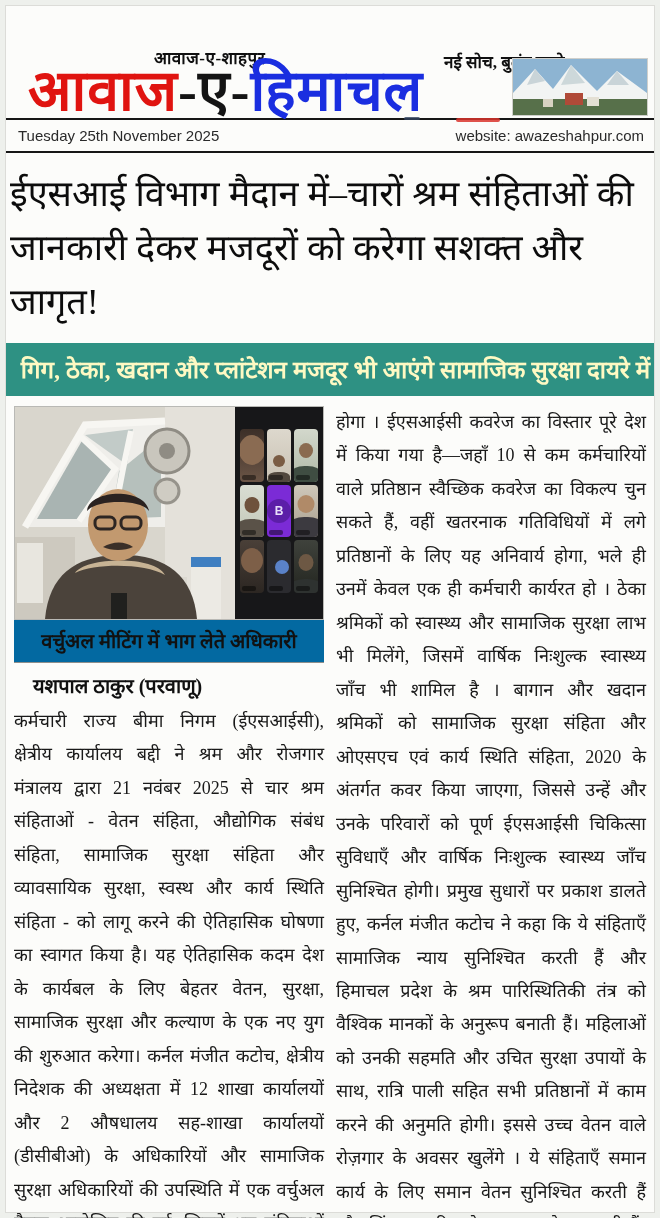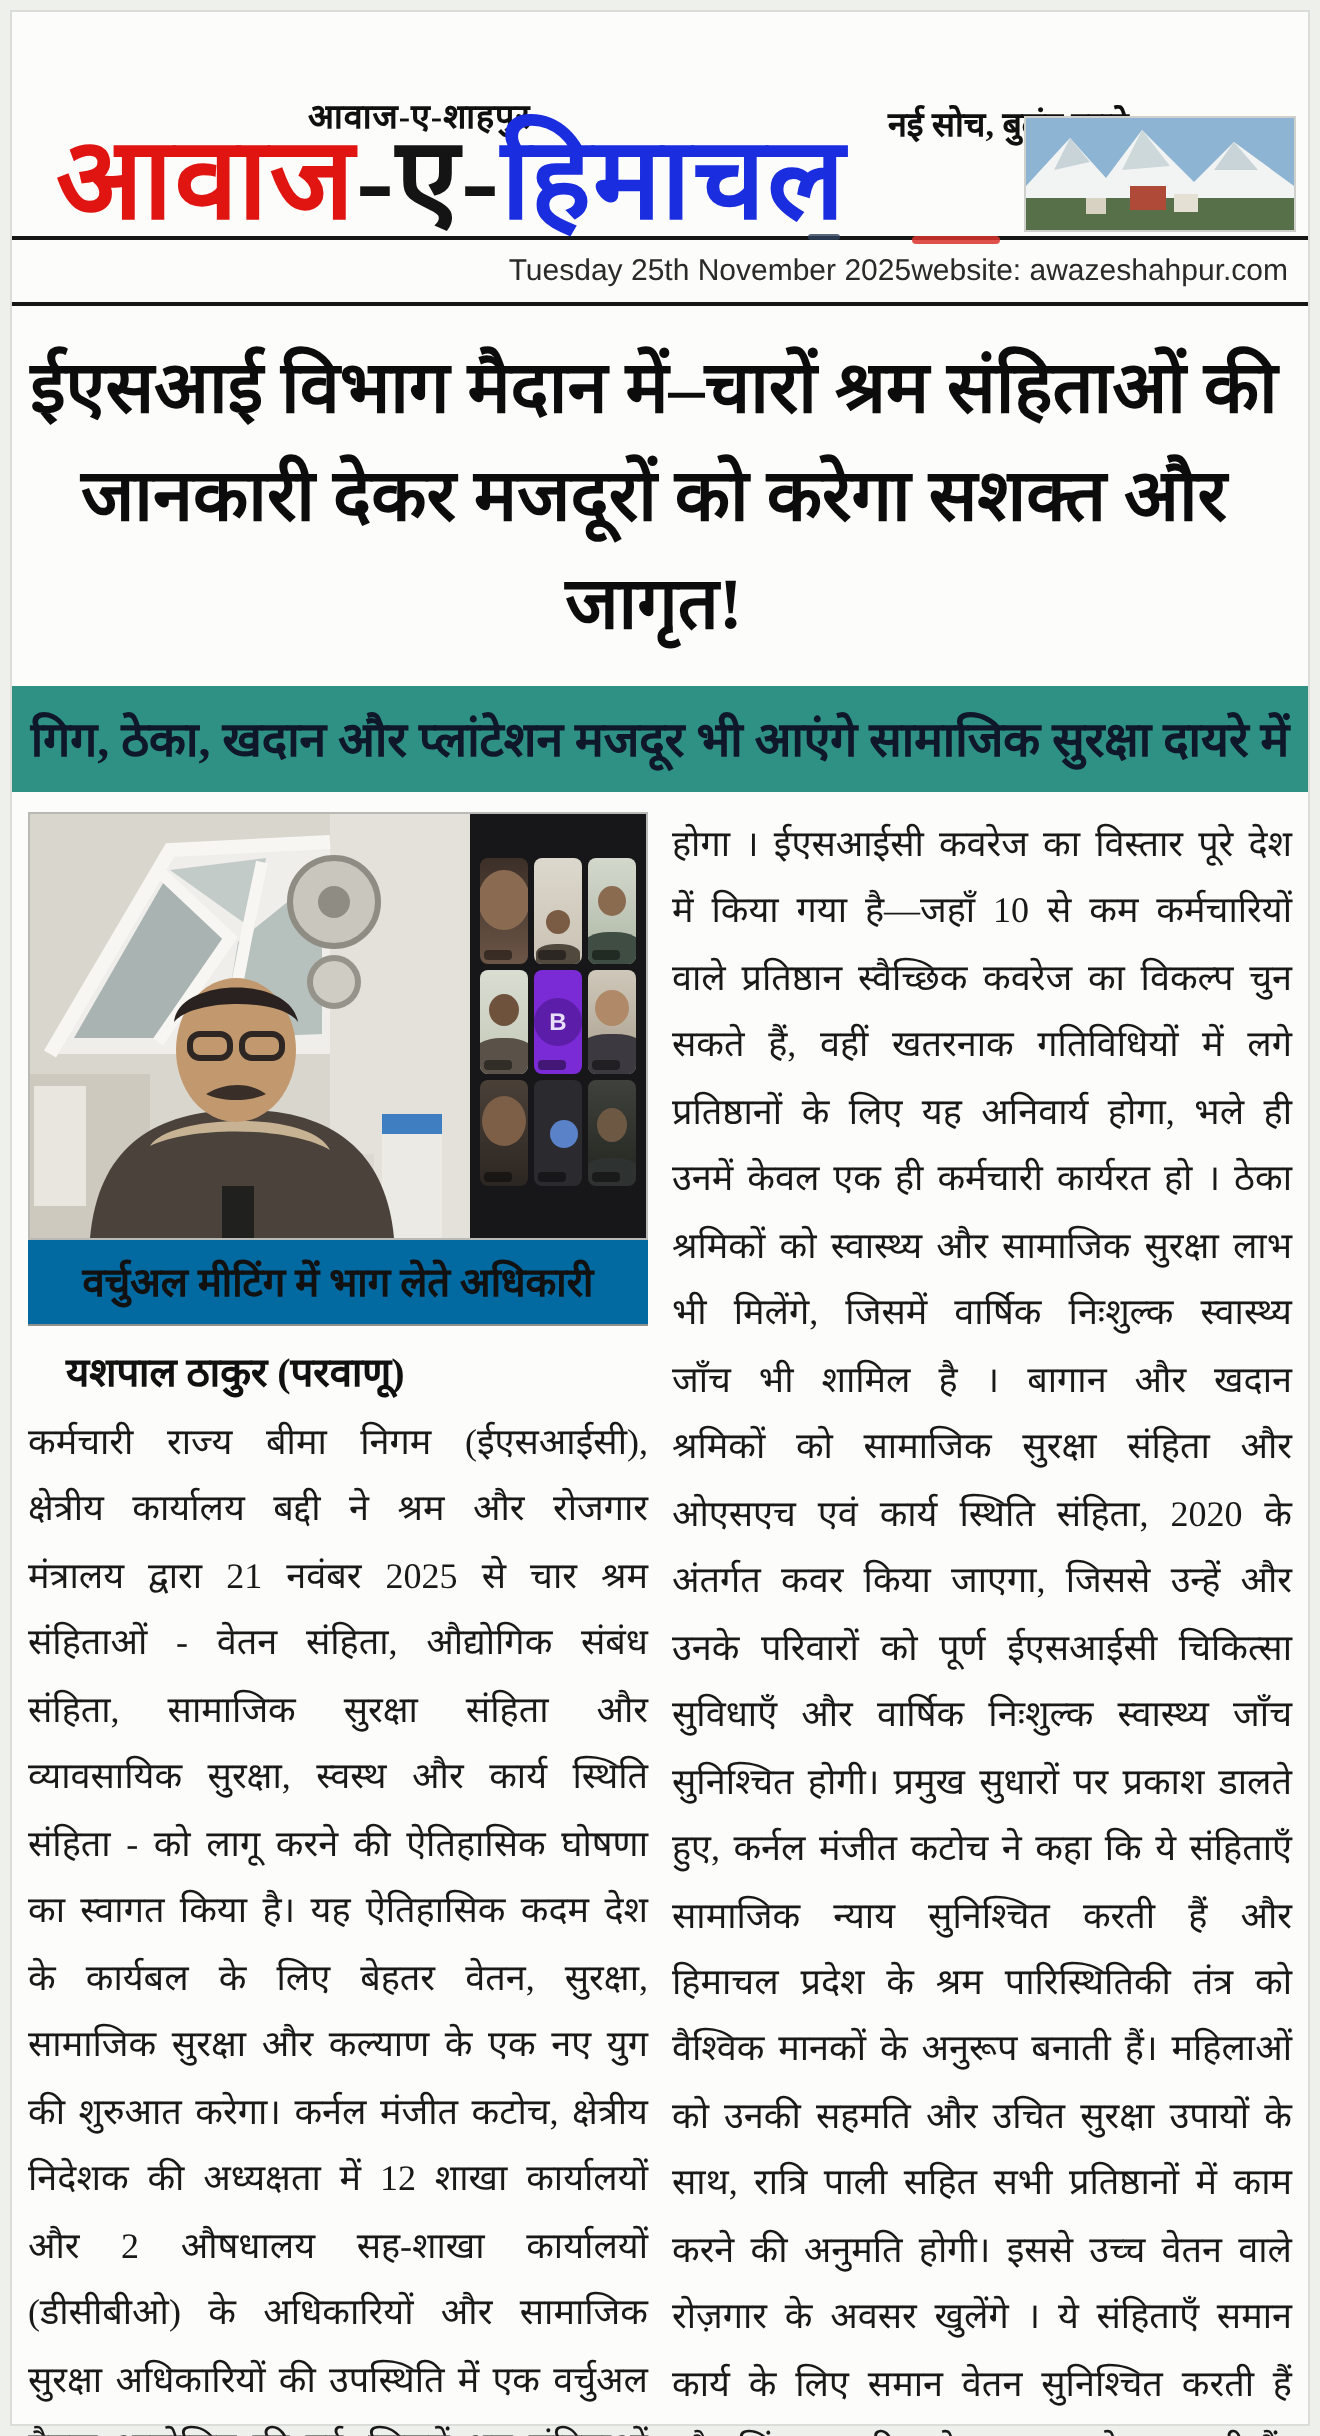--- a/index.html
+++ b/index.html
@@ -50,39 +50,39 @@
     opacity:0.85;
   }
   .blue-dash {
     position:absolute; left:398px; top:111px;
     width:16px; height:3px; background:#31425f; border-radius:2px;
     opacity:0.8;
   }
 
   
   .infobar {
-    display:flex; justify-content:flex-end; align-items:center;
+    display:flex; justify-content:space-between; align-items:center;
     border-top:2px solid #161616; border-bottom:2px solid #161616;
     padding:7px 10px 7px 12px;
     font-family:"Liberation Sans","DejaVu Sans",sans-serif;
     font-size:15px; color:#2a2a2a;
   }
 
   
   .headline {
     padding:14px 10px 10px 4px;
-    text-align:center;
+    text-align:left;
     font-size:36px; line-height:1.5;
-    font-weight:700; color:#0c0c0c;
+    font-weight:400; color:#0c0c0c;
   }
   .subheadline {
     margin:4px 0 0 0;
     background:#2e9183;
-    color:#0f172a;
-    text-align:center;
+    color:#fef9c3;
+    text-align:right;
     font-size:24px; font-weight:700;
     padding:9px 4px 11px 4px;
   }
 
   
   .content {
     display:flex; gap:12px;
     padding:10px 8px 0 8px;
   }
   .col { flex:1; min-width:0; }

